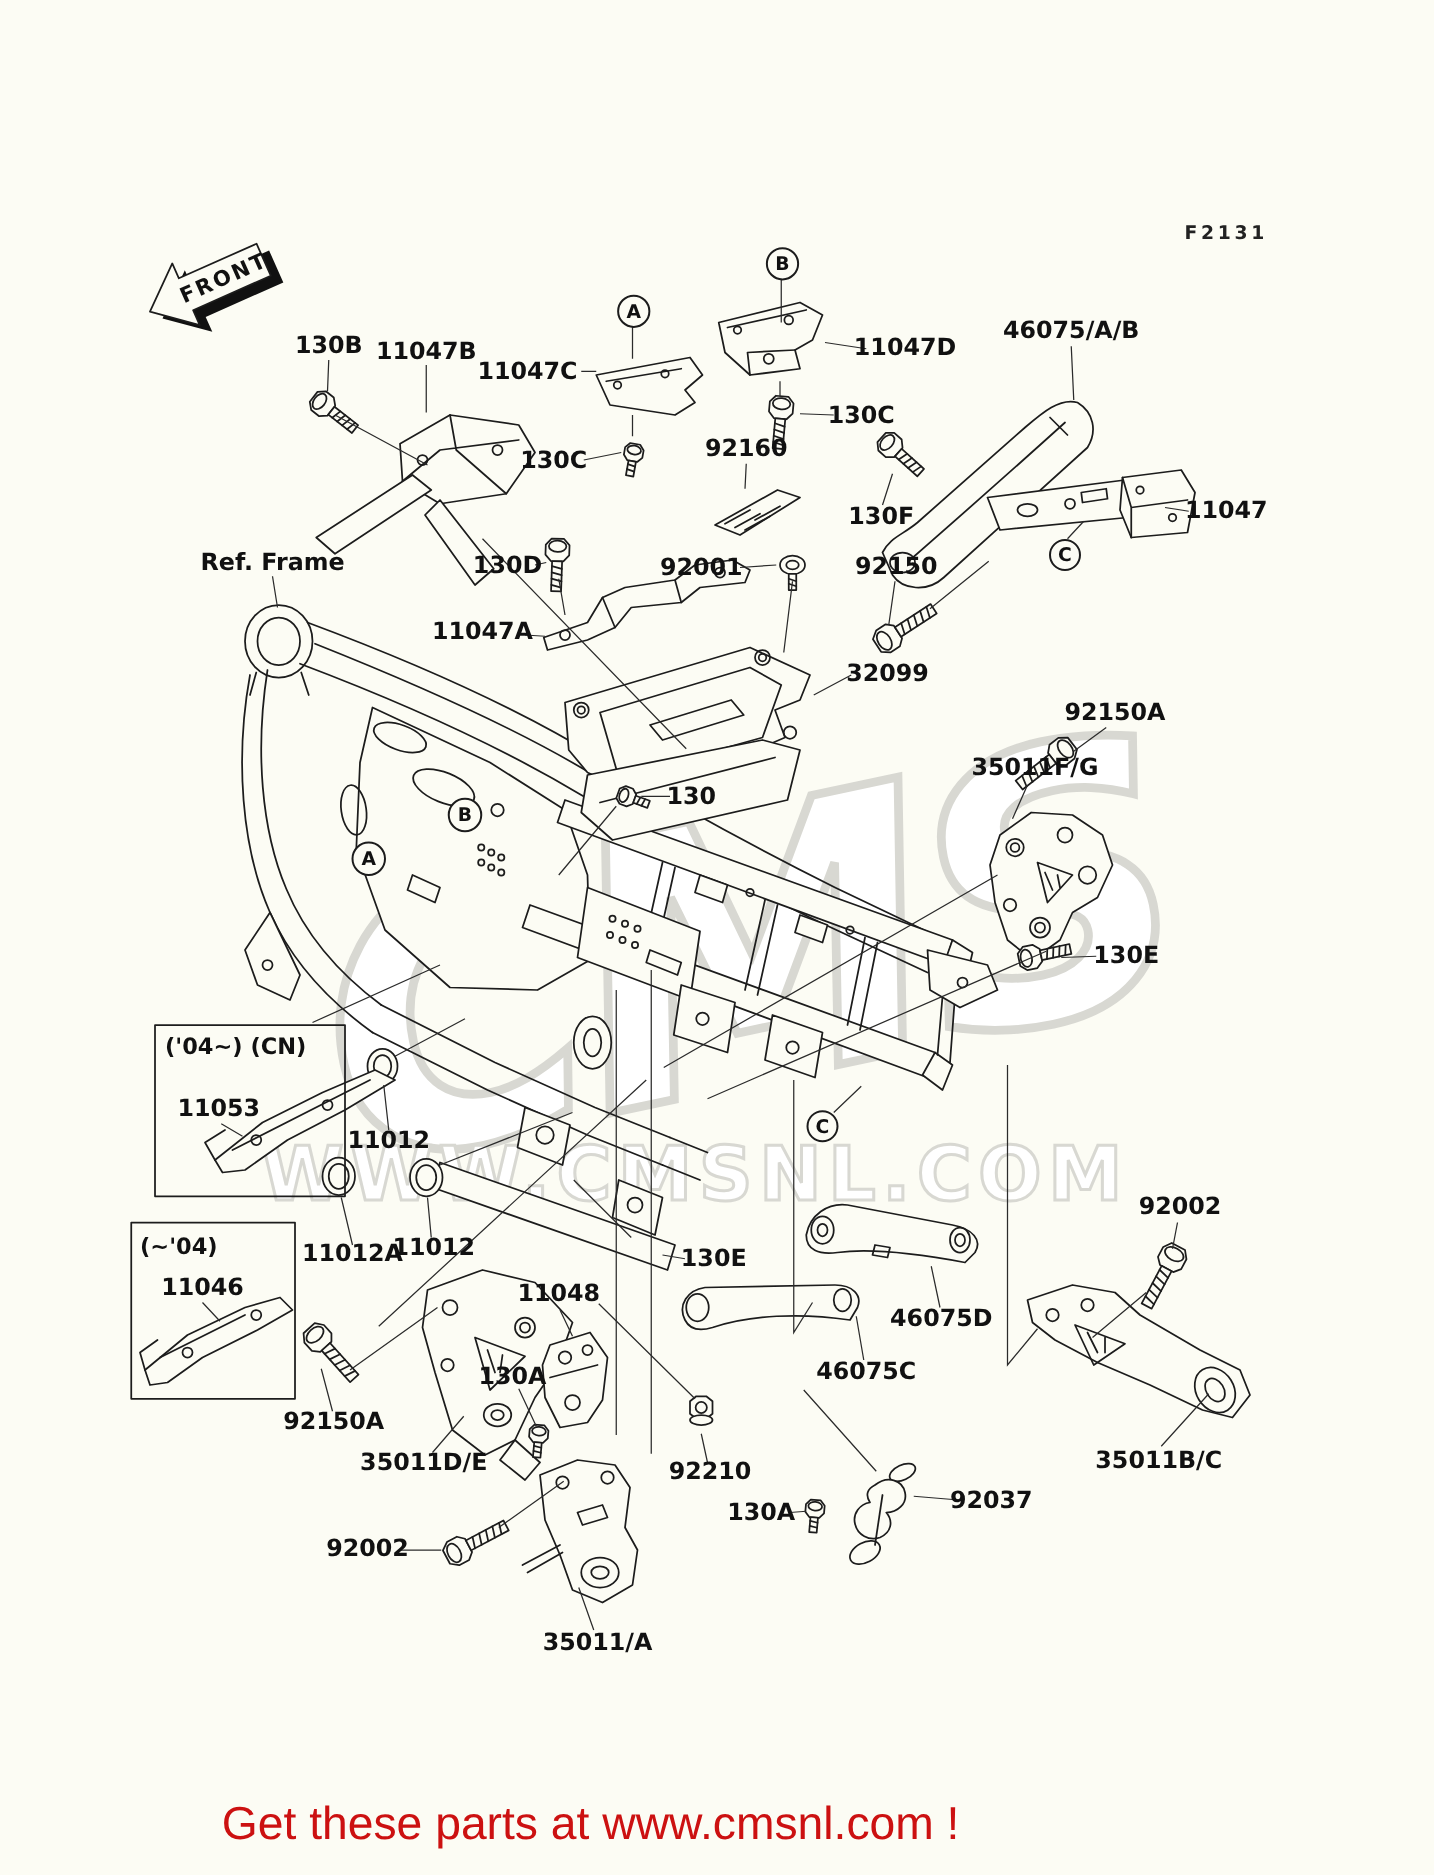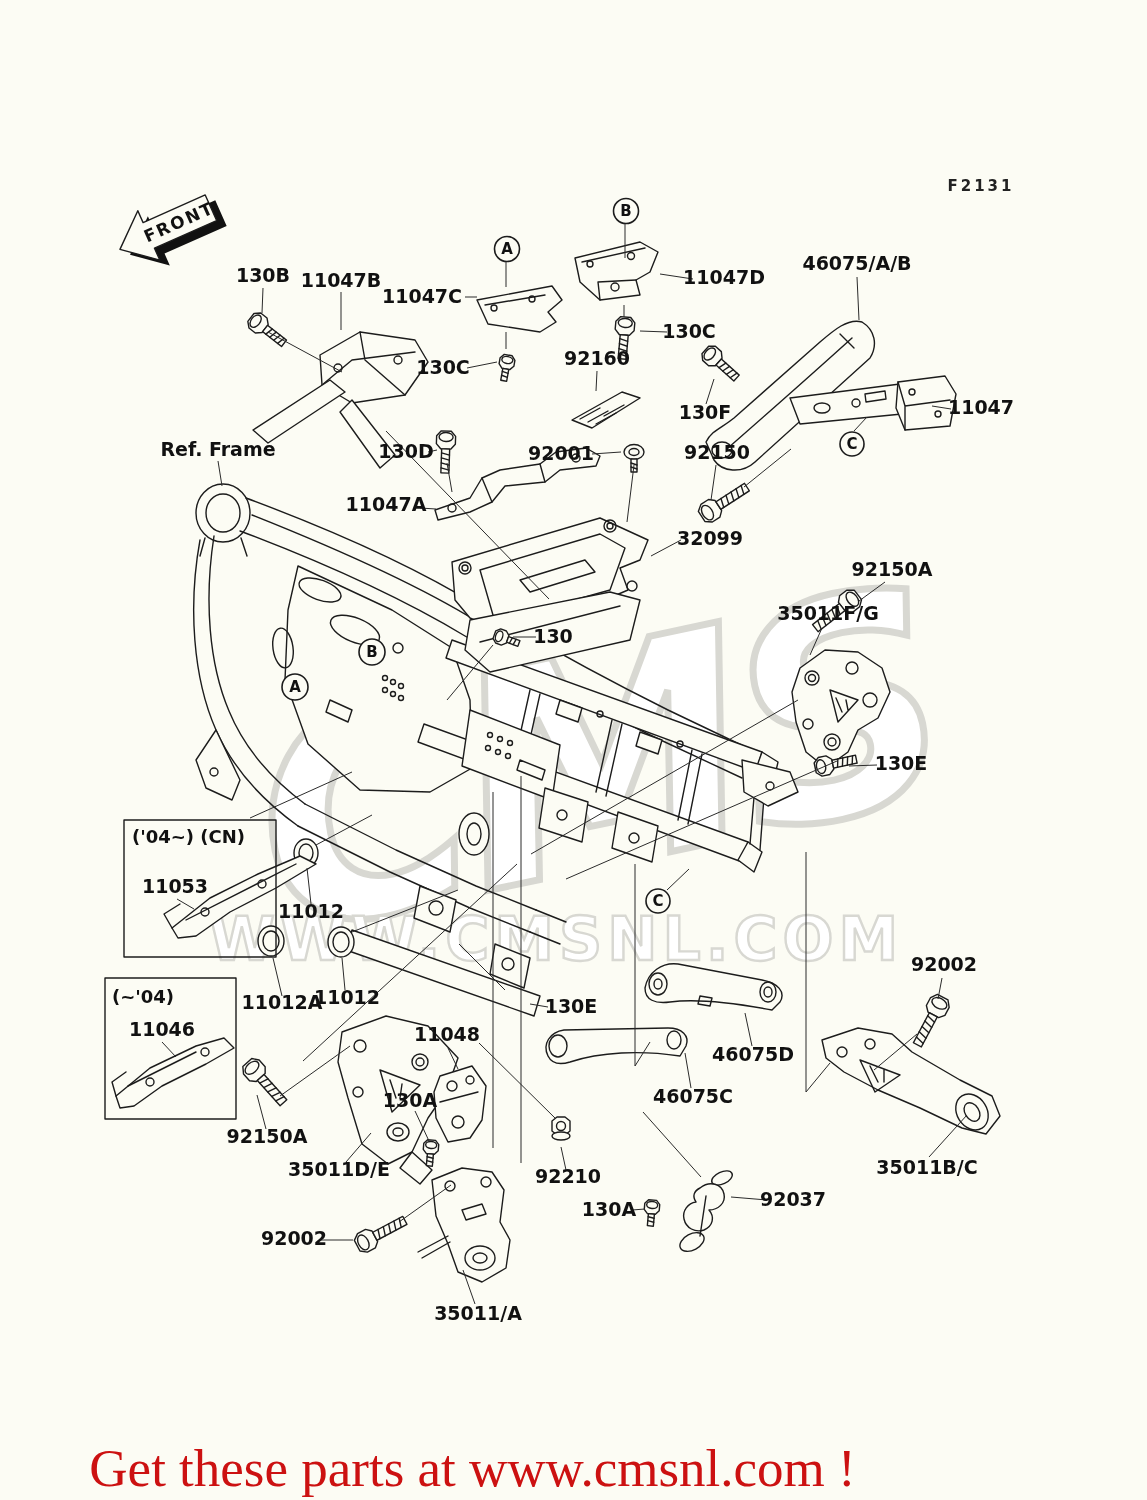--- a/index.html
+++ b/index.html
@@ -7,21 +7,21 @@
     --line:#1c1c1c;
     --leader:#2b2b2b;
     --title-gray:#6b7278;
     --banner-red:#cc1111;
     --wm:#d8d8d2;
   }
   html,body{margin:0;padding:0;}
   body{background:#ffffff;font-family:"DejaVu Sans",sans-serif;}
   .page{position:relative;width:1147px;height:1500px;background:var(--bg);overflow:hidden;}
   .title{position:absolute;left:21px;top:12px;font-size:30px;letter-spacing:1px;color:var(--title-gray);font-family:"DejaVu Sans",sans-serif;}
-  .banner{position:absolute;left:0;top:1438px;width:945px;text-align:center;font-size:53px;color:var(--banner-red);font-family:Liberation Serif, serif;}
+  .banner{position:absolute;left:0;top:1438px;width:945px;text-align:center;font-size:37px;color:var(--banner-red);font-family:Liberation Sans, sans-serif;}
   svg{position:absolute;left:0;top:0;}
   .art{stroke:var(--line);stroke-width:1.4;fill:none;stroke-linejoin:round;stroke-linecap:round;}
   .artf{stroke:var(--line);stroke-width:1.4;fill:var(--bg);stroke-linejoin:round;}
   .thin{stroke:var(--leader);stroke-width:1;fill:none;}
   .lbl{font-family:"DejaVu Sans",sans-serif;font-size:19px;font-weight:bold;fill:#111;text-anchor:middle;}
   .lbl-s{font-family:"DejaVu Sans",sans-serif;font-size:18px;font-weight:bold;fill:#111;text-anchor:start;}
   .fig{font-family:"DejaVu Sans",sans-serif;font-size:15px;font-weight:bold;fill:#222;letter-spacing:3px;text-anchor:middle;}
   .callout-c{stroke:var(--line);stroke-width:1.6;fill:var(--bg);}
   .callout-t{font-family:"DejaVu Sans",sans-serif;font-size:15px;font-weight:bold;fill:#111;text-anchor:middle;}
   .wm-logo{font-family:"DejaVu Sans",sans-serif;font-size:295px;font-weight:bold;font-style:italic;fill:#ffffff;stroke:var(--wm);stroke-width:7px;text-anchor:middle;letter-spacing:-12px;}

